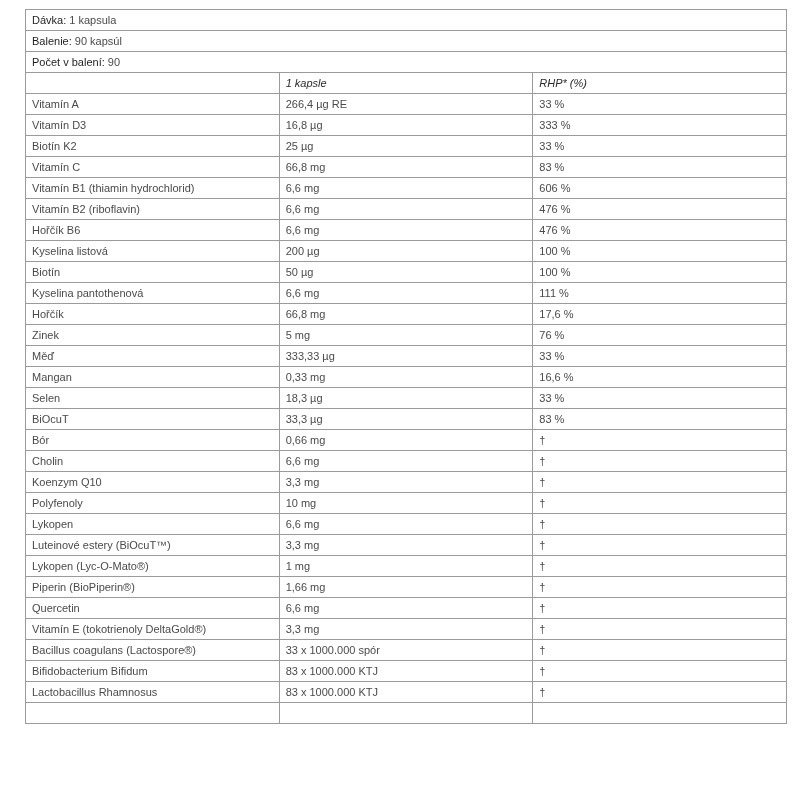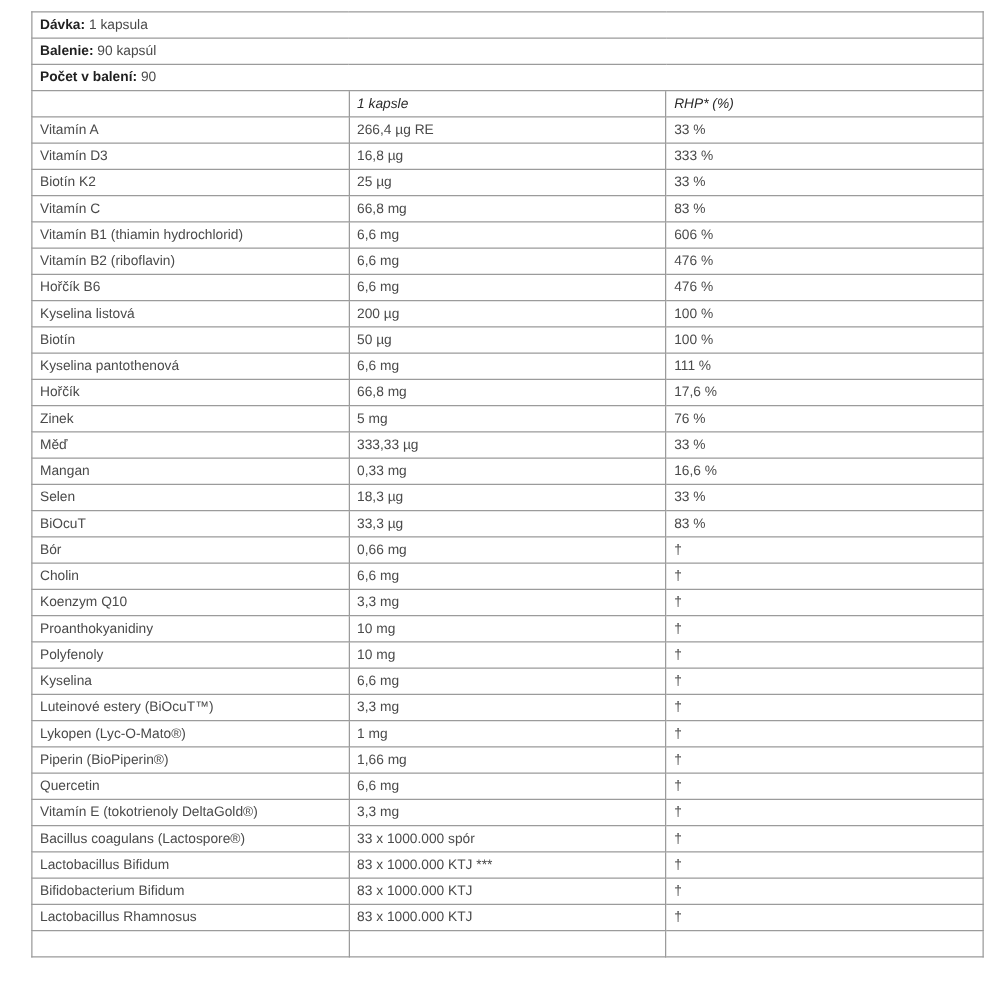--- a/index.html
+++ b/index.html
@@ -36,21 +36,21 @@
     font-weight: normal;
   }
   th.hdr {
     font-weight: bold;
     color: #2b2b2b;
     font-style: italic;
   }
   .c1 { width: 392px; margin-top: 40px; }
   .c2 { width: 226px; }
   .info-label {
-    font-weight: bold;
+    font-weight: normal;
     color: #1f1f1f;
   }
   .partial td {
     border-top: 2px solid #6e6e6e;
   }
 </style>
 </head>
 <body>
 
 <div class="page">
@@ -185,34 +185,29 @@
     <td class="c2">6,6 mg</td>
     <td>†</td>
   </tr>
 
   <tr>
     <td class="c1">Koenzym Q10</td>
     <td class="c2">3,3 mg</td>
     <td>†</td>
   </tr>
 
-  <tr>
-    <td class="c1">Proanthokyanidiny</td>
-    <td class="c2">10 mg</td>
-    <td>†</td>
-  </tr>
 
   <tr>
     <td class="c1">Polyfenoly</td>
     <td class="c2">10 mg</td>
     <td>†</td>
   </tr>
 
   <tr>
-    <td class="c1">Kyselina</td>
+    <td class="c1">Lykopen</td>
     <td class="c2">6,6 mg</td>
     <td>†</td>
   </tr>
 
   <tr>
     <td class="c1">Luteinové estery (BiOcuT™)</td>
     <td class="c2">3,3 mg</td>
     <td>†</td>
   </tr>
 
@@ -239,25 +234,20 @@
     <td class="c2">3,3 mg</td>
     <td>†</td>
   </tr>
 
   <tr>
     <td class="c1">Bacillus coagulans (Lactospore®)</td>
     <td class="c2">33 x 1000.000 spór</td>
     <td>†</td>
   </tr>
 
-  <tr>
-    <td class="c1">Lactobacillus Bifidum</td>
-    <td class="c2">83 x 1000.000 KTJ ***</td>
-    <td>†</td>
-  </tr>
 
   <tr>
     <td class="c1">Bifidobacterium Bifidum</td>
     <td class="c2">83 x 1000.000 KTJ</td>
     <td>†</td>
   </tr>
 
   <tr>
     <td class="c1">Lactobacillus Rhamnosus</td>
     <td class="c2">83 x 1000.000 KTJ</td>

